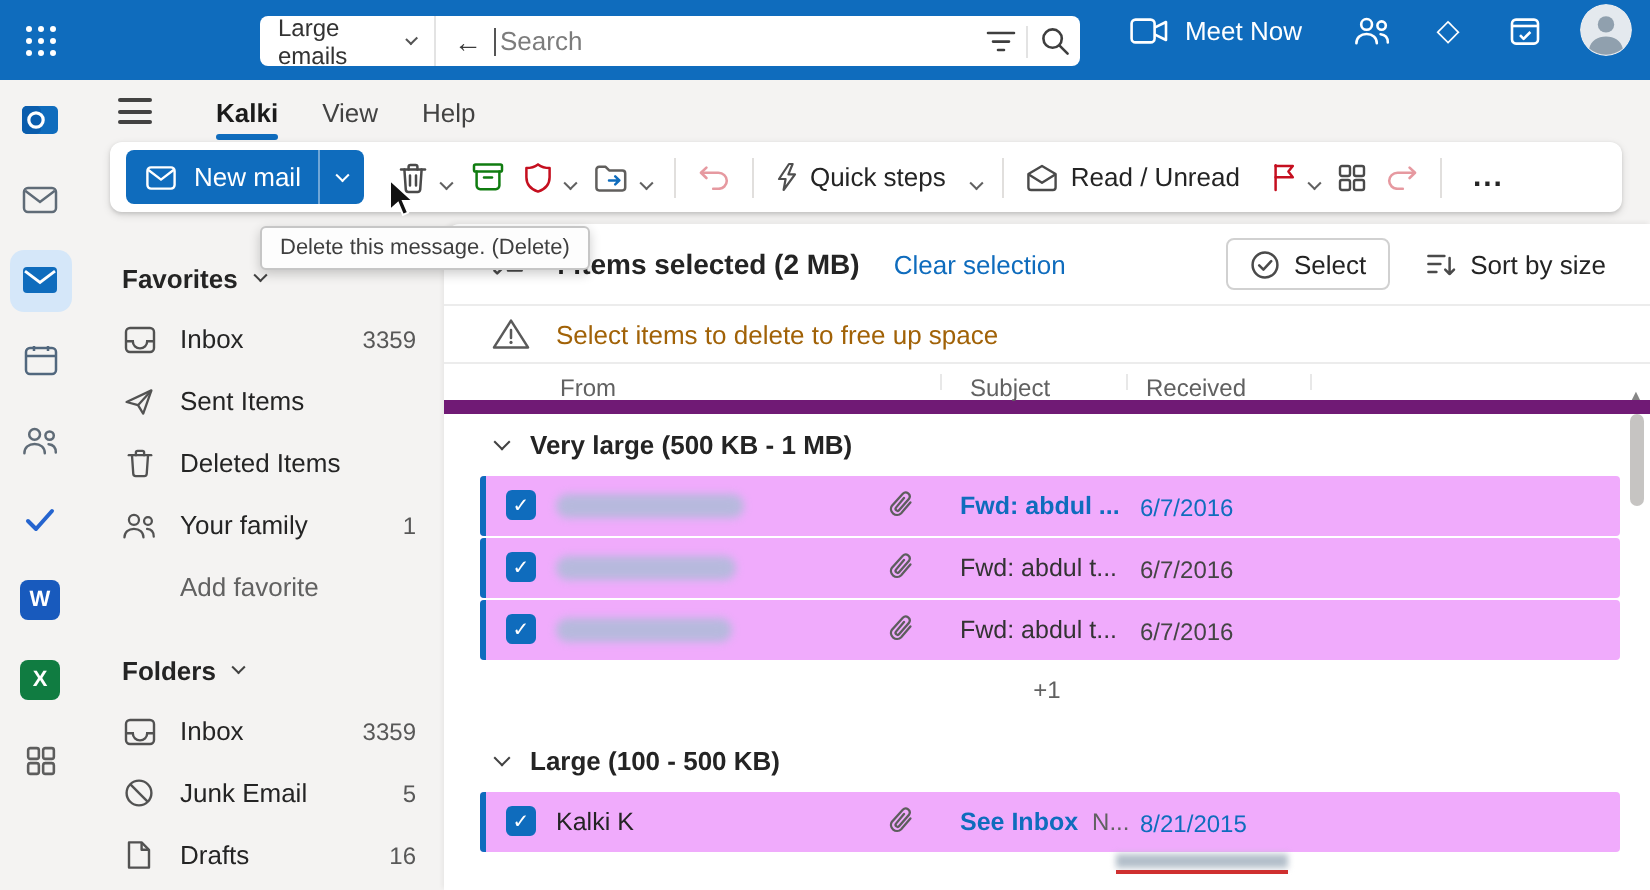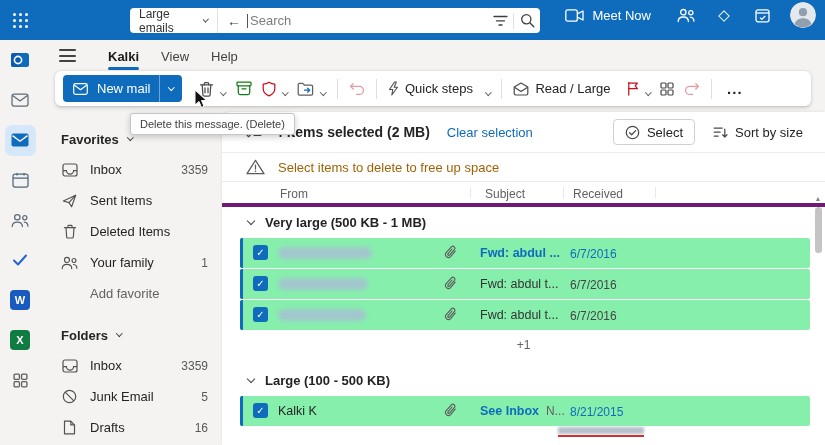--- a/index.html
+++ b/index.html
@@ -92,30 +92,30 @@
   .selheader{height:40px;display:flex;align-items:center;padding:0 22px 0 24px;}
   .mselicon{margin-right:13px;display:flex;}
   .selsummary{font-size:14px;font-weight:700;color:#242424;white-space:nowrap;}
   .clearsel{font-size:13px;color:#0f6cbd;margin-left:17px;cursor:pointer;white-space:nowrap;}
   .flexsp{flex:1;}
   .selectbtn{display:flex;align-items:center;gap:7px;height:26px;padding:0 11px;border:1px solid #d1d1d1;
              border-radius:4px;background:#fff;font-size:13px;color:#242424;cursor:pointer;white-space:nowrap;}
   .sortbtn{display:flex;align-items:center;gap:7px;font-size:13px;color:#242424;margin-left:18px;cursor:pointer;white-space:nowrap;}
   .banner{height:30px;border-top:1px solid #ececec;border-bottom:1px solid #ececec;display:flex;align-items:center;
           gap:13px;padding-left:24px;font-size:13px;color:#a16207;}
-  .colheader{height:25px;position:relative;border-bottom:4px solid #701a75;font-size:12px;color:#616161;}
+  .colheader{height:25px;position:relative;border-bottom:7px solid #701a75;font-size:12px;color:#616161;}
   .colheader span{position:absolute;top:5px;cursor:pointer;}
   .c0{left:58px;} .c1{left:263px;} .c2{left:351px;}
   .cd{position:absolute;top:5px;bottom:5px;width:1px;background:#e8e8e8;}
   .cd0{left:248px;} .cd1{left:341px;} .cd2{left:433px;}
 
   .list{position:relative;}
   .ghead{height:31px;display:flex;align-items:center;gap:11px;padding-left:26px;font-size:13px;font-weight:700;color:#242424;cursor:pointer;}
   .ghead .chev{color:#424242;}
-  .mrow{height:30px;margin:0 15px 1px 18px;background:#86efac;border-radius:2px;position:relative;cursor:pointer;text-align:center;}
+  .mrow{height:30px;margin:0 15px 1px 18px;background:#f0abfc;border-radius:2px;position:relative;cursor:pointer;text-align:center;}
   .mrow::before{content:"";position:absolute;left:0;top:0;bottom:0;width:3px;background:#0f6cbd;border-radius:2px 0 0 2px;}
   .cb{position:absolute;left:13px;top:7px;width:15px;height:15px;background:#0f6cbd;border-radius:3px;color:#fff;
       font-size:10px;display:flex;align-items:center;justify-content:center;cursor:pointer;}
   .cb::after{content:"\2713";}
   .blob{position:absolute;left:38px;top:9px;width:94px;height:12px;border-radius:6px;background:#a9bdd6;filter:blur(2px);opacity:.8;}
   .mrow:nth-of-type(3) .blob{width:90px;}
   .mrow:nth-of-type(4) .blob{width:88px;}
   .clip{position:absolute;left:204px;top:7px;}
   .subj{position:absolute;left:240px;top:8px;font-size:12.5px;color:#333;white-space:nowrap;}
   .subj.unread{color:#0f6cbd;font-weight:700;}
@@ -302,21 +302,21 @@
     </div>
     <span class="tchev"><span class="chev sm"></span></span>
 
     <span class="tsep"></span>
 
     <div class="tbtn">
       <svg width="16" height="14" viewBox="0 0 16 14" fill="none" stroke="#4a4a4a" stroke-width="1.2" stroke-linejoin="round">
           <path d="M8 1 14.8 5v6.6c0 .8-.6 1.4-1.4 1.4H2.6c-.8 0-1.4-.6-1.4-1.4V5L8 1Z"></path>
           <path d="M1.4 5.2 8 9.4l6.6-4.2"></path>
         </svg>
-      <span class="tlabel">Read / Large</span>
+      <span class="tlabel">Read / Unread</span>
     </div>
 
     <div class="tbtn">
       <svg width="12" height="15" viewBox="0 0 12 15" fill="none" stroke="#c50f1f" stroke-width="1.25" stroke-linecap="round" stroke-linejoin="round">
           <path d="M1.8 14V1.6"></path>
           <path d="M1.8 2h8.6L8.2 4.8l2.2 2.8H1.8"></path>
         </svg>
     </div>
     <span class="tchev"><span class="chev sm"></span></span>
 

